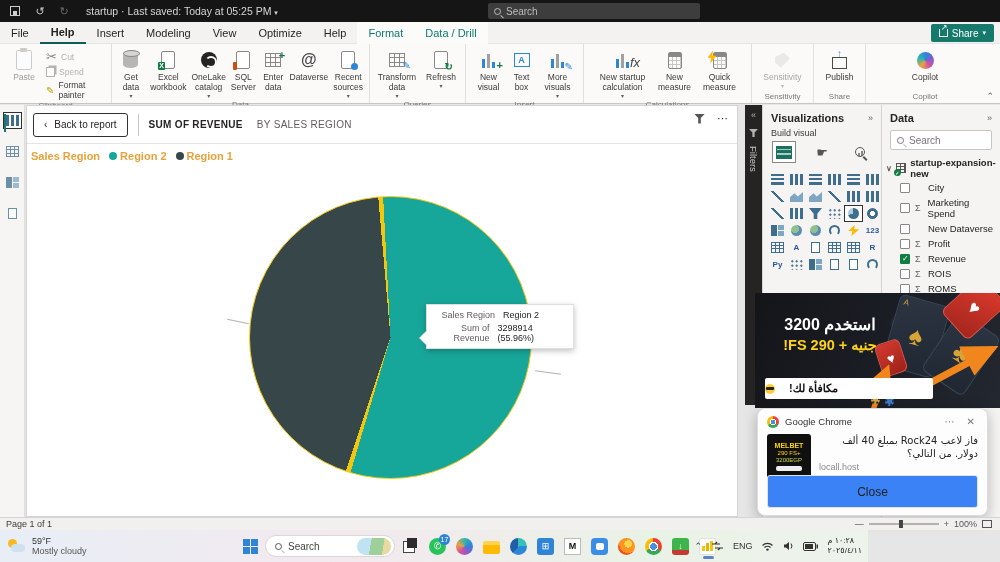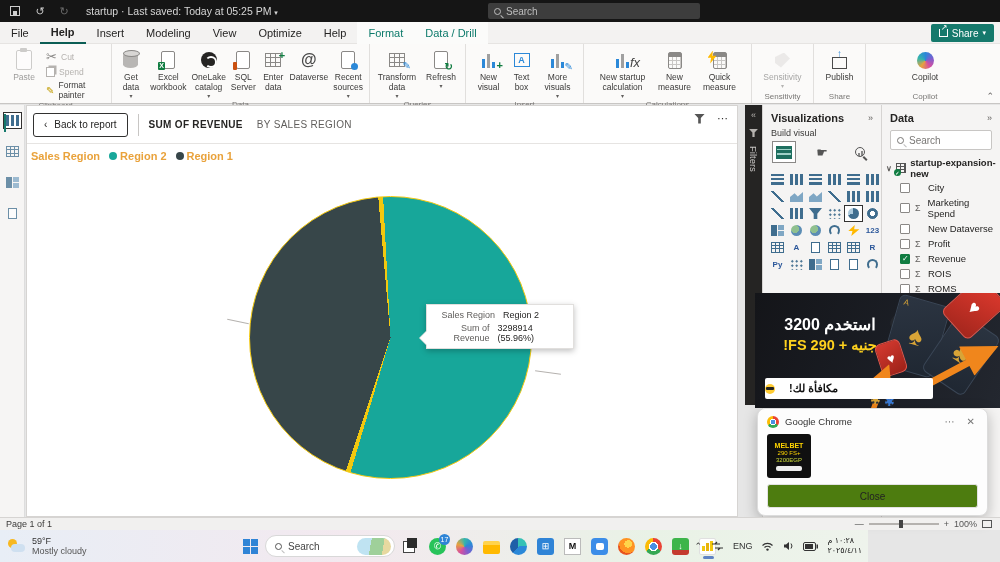--- a/index.html
+++ b/index.html
@@ -175,21 +175,21 @@
   .n-head .sp{flex:1;}
   .n-x,.n-dots2{color:#777;font-size:10px;cursor:pointer;padding:0 3px;}
   .n-body{display:flex;gap:8px;margin-top:6px;}
   .n-thumb{width:44px;height:44px;background:#101010;border-radius:3px;display:flex;flex-direction:column;align-items:center;justify-content:center;gap:1px;flex:0 0 auto;}
   .n-thumb .t1{color:#ffd400;font-weight:bold;font-size:7px;}
   .n-thumb .t2{color:#ffd400;font-size:6px;}
   .n-thumb .t3{color:#cddc39;font-size:6px;}
   .n-thumb .pill{width:26px;height:5px;background:#eee;border-radius:2px;margin-top:2px;}
   .n-text{direction:rtl;text-align:right;font-size:10px;color:#222;line-height:1.3;font-family:"DejaVu Sans",sans-serif;flex:1;}
   .n-src{direction:ltr;text-align:left;color:#8a8a8a;font-size:9px;margin-top:2px;font-family:"Liberation Sans",sans-serif;}
-  .n-close{position:absolute;left:9px;right:9px;bottom:7px;height:24px;background:#4d7c0f;border:1px solid #e2e2e2;border-radius:3px;display:flex;align-items:center;justify-content:center;font-size:10px;color:#222;cursor:pointer;}
+  .n-close{position:absolute;left:9px;right:9px;bottom:7px;height:33px;background:#3b82f6;border:1px solid #e2e2e2;border-radius:3px;display:flex;align-items:center;justify-content:center;font-size:12px;color:#222;cursor:pointer;}
 
   
   .taskbar{position:absolute;left:0;top:530px;width:868px;height:32px;background:linear-gradient(90deg,#e8eef6,#f3e9ef 40%,#e9f2e6 75%,#eef3ec);display:flex;align-items:center;}
   .weather{display:flex;align-items:center;gap:6px;margin-left:8px;font-size:9px;color:#333;cursor:pointer;}
   .wicon{width:18px;height:14px;position:relative;}
   .wicon:before{content:"";position:absolute;left:0;top:0;width:9px;height:9px;border-radius:50%;background:#f7b820;}
   .wicon:after{content:"";position:absolute;left:3px;top:5px;width:14px;height:8px;border-radius:5px;background:#cfe0f0;}
   .tb-center{position:absolute;left:243px;display:flex;align-items:center;gap:7px;height:32px;}
   .winlogo2{width:15px;height:15px;display:grid;grid-template-columns:7px 7px;grid-template-rows:7px 7px;gap:1px;cursor:pointer;}
   .winlogo2 b{background:#2f84d6;}
@@ -754,20 +754,24 @@
       <span class="n-dots2">⋯</span>
       <span class="n-x">✕</span>
     </div>
     <div class="n-body">
       <div class="n-thumb">
         <span class="t1">MELBET</span>
         <span class="t2">290 FS+</span>
         <span class="t3">3200EGP</span>
         <span class="pill"></span>
       </div>
+      <div>
+        <div class="n-text">فاز لاعب Rock24 بمبلغ 40 ألف دولار. من التالي؟</div>
+        <div class="n-src">locall.host</div>
+      </div>
     </div>
     <div class="n-close">Close</div>
   </div>
 
   <div class="statusbar">
     <span>Page 1 of 1</span>
     <div class="zoomctl">
       <span>—</span>
       <span class="zslider"></span>
       <span>+</span>

